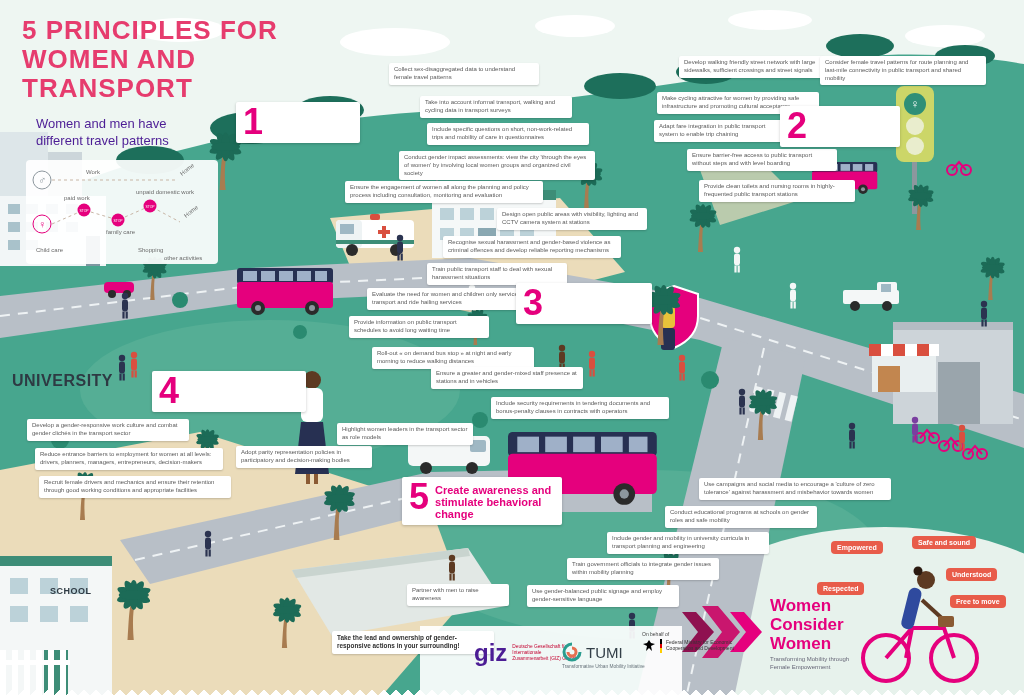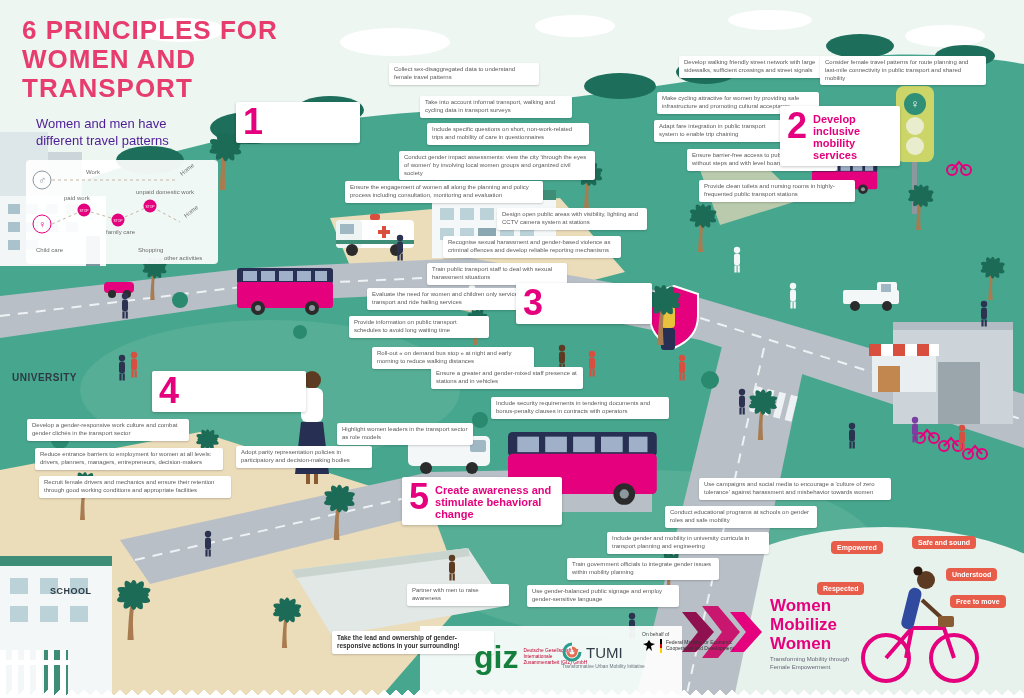--- a/index.html
+++ b/index.html
@@ -9,28 +9,28 @@
   .title { position: absolute; left: 22px; top: 16px; width: 340px; font-size: 26px; font-weight: bold; letter-spacing: 1px; color: #e63c6e; line-height: 1.12; z-index: 2; }
   .subtitle { position: absolute; left: 36px; top: 116px; width: 175px; font-size: 13px; color: #4c1d95; line-height: 1.3; z-index: 2; }
   .travel { position: absolute; left: 26px; top: 160px; width: 192px; height: 104px; background: rgba(255,255,255,.92); border-radius: 4px; z-index: 2; }
   .dlab { font-size: 6px; fill: #6b6b6b; font-family: "Liberation Sans", sans-serif; }
   .tip { position: absolute; background: #fff; color: #5a5a5a; font-size: 6px; line-height: 1.3; padding: 3px 5px; border-radius: 2px; box-shadow: 0 1px 2px rgba(0,0,0,.18); z-index: 3; }
   .tip.bold { font-weight: bold; color: #2f2f2f; font-size: 6.4px; }
   .principle { position: absolute; display: flex; gap: 6px; background: #fff; padding: 5px 7px; border-radius: 2px; box-shadow: 0 1px 3px rgba(0,0,0,.22); z-index: 4; align-items: flex-start; }
   .pnum { font-size: 36px; font-weight: bold; color: #e5007d; line-height: .85; }
   .ptitle { font-size: 11px; font-weight: bold; color: #e5007d; line-height: 1.1; padding-top: 2px; }
   .maplabel { position: absolute; font-weight: bold; color: #2e3a43; z-index: 2; letter-spacing: .5px; }
-  .lbl-university { left: 12px; top: 372px; font-size: 10px; text-align: right; }
+  .lbl-university { left: 12px; top: 372px; font-size: 16px; text-align: right; }
   .lbl-school { left: 50px; top: 586px; font-size: 9px; }
   .bubble { position: absolute; background: #e85c4a; color: #fff; font-size: 7px; font-weight: bold; padding: 3px 6px; border-radius: 4px; z-index: 4; white-space: nowrap; }
   .wmw-title { position: absolute; left: 770px; top: 596px; width: 96px; font-size: 17px; font-weight: bold; color: #e5007d; line-height: 1.12; z-index: 4; }
   .wmw-sub { position: absolute; left: 770px; top: 656px; width: 88px; font-size: 6px; color: #667; line-height: 1.25; z-index: 4; }
   .chevrons { position: absolute; left: 682px; top: 604px; z-index: 4; }
   .logo-giz { position: absolute; left: 474px; top: 641px; display: flex; gap: 5px; align-items: center; z-index: 4; }
-  .giz-word { font-size: 32px; font-weight: bold; color: #15803d; line-height: 1; }
+  .giz-word { font-size: 24px; font-weight: bold; color: #4c1d95; line-height: 1; }
   .giz-desc { width: 66px; font-size: 4.8px; color: #c3002f; line-height: 1.25; }
   .logo-tumi { position: absolute; left: 562px; top: 642px; z-index: 4; }
   .tumi-row { display: flex; gap: 4px; align-items: center; }
   .tumi-word { font-size: 15px; font-weight: normal; color: #333f48; }
   .tumi-desc { font-size: 4.8px; color: #66727a; margin-top: 2px; width: 84px; line-height: 1.2; }
   .logo-bmz { position: absolute; left: 642px; top: 631px; z-index: 4; }
   .bmz-onbehalf { font-size: 5px; color: #444; margin-bottom: 2px; }
   .bmz-row { display: flex; gap: 4px; align-items: flex-start; }
   .deflag { width: 2px; height: 14px; background: linear-gradient(#000 33%, #d00 33% 66%, #ffce00 66%); }
   .ministry { width: 78px; font-size: 5px; color: #333; line-height: 1.2; }
@@ -361,21 +361,21 @@
       <g transform="translate(916,588) rotate(14)">
           <rect x="-6" y="0" width="13" height="42" rx="6" fill="#2f4a9e"></rect>
         </g>
       <circle cx="926" cy="580" r="9" fill="#5d3a22"></circle>
       <circle cx="918" cy="571" r="4.5" fill="#2b1a10"></circle>
       <path d="M922,600 L946,622" stroke="#5d3a22" stroke-width="4" fill="none"></path>
       <rect x="938" y="616" width="16" height="11" rx="2" fill="#8a5a33"></rect>
     </g>
   </svg>
 
-  <h1 class="title">6 PRINCIPLES FOR WOMEN AND TRANSPORT</h1>
+  <h1 class="title">5 PRINCIPLES FOR WOMEN AND TRANSPORT</h1>
   <div class="subtitle">Women and men have different travel patterns</div>
 
   <div class="travel">
     <svg width="192" height="104" viewBox="0 0 192 104">
       <circle cx="16" cy="20" r="9" fill="none" stroke="#8d979e"></circle>
       <text x="16" y="24" text-anchor="middle" font-size="11" fill="#8d979e">♂</text>
       <path d="M26,20 H150" stroke="#c8b6a6" stroke-dasharray="3 3" fill="none"></path>
       <text class="dlab" x="60" y="14">Work</text>
       <text class="dlab" x="156" y="16" transform="rotate(-38 156 16)">Home</text>
       <circle cx="16" cy="64" r="9" fill="none" stroke="#e5007d"></circle>
@@ -404,21 +404,20 @@
   </div>
 
   <div class="maplabel lbl-university">UNIVERSITY</div>
   <div class="maplabel lbl-school">SCHOOL</div>
 
   <div class="principle" style="left:236px;top:102px;width:124px">
     <span class="pnum">1</span>
   </div>
   <div class="principle" style="left:780px;top:106px;width:120px">
     <span class="pnum">2</span>
-    <span class="ptitle">Develop inclusive mobility services</span>
   </div>
   <div class="principle" style="left:516px;top:283px;width:136px">
     <span class="pnum">3</span>
   </div>
   <div class="principle" style="left:152px;top:371px;width:154px">
     <span class="pnum">4</span>
   </div>
   <div class="principle" style="left:402px;top:477px;width:160px">
     <span class="pnum">5</span>
     <span class="ptitle">Create awareness and stimulate behavioral change</span>
@@ -464,21 +463,21 @@
   <div class="bubble" style="left:912px;top:536px">Safe and sound</div>
   <div class="bubble" style="left:817px;top:582px">Respected</div>
   <div class="bubble" style="left:946px;top:568px">Understood</div>
   <div class="bubble" style="left:950px;top:595px">Free to move</div>
 
   <svg class="chevrons" width="86" height="58" viewBox="0 0 86 58">
     <polygon points="0,8 14,8 32,28 14,48 0,48 16,28" fill="#8f1150"></polygon>
     <polygon points="20,2 36,2 58,28 36,54 20,54 40,28" fill="#c9166e"></polygon>
     <polygon points="48,8 62,8 80,28 62,48 48,48 64,28" fill="#e5007d"></polygon>
   </svg>
-  <div class="wmw-title">Women Mobilize Women</div>
+  <div class="wmw-title">Women Consider Women</div>
   <div class="wmw-sub">Transforming Mobility through Female Empowerment</div>
 
   <div class="logo-giz">
     <span class="giz-word">giz</span>
     <span class="giz-desc">Deutsche Gesellschaft für Internationale Zusammenarbeit (GIZ) GmbH</span>
   </div>
   <div class="logo-tumi">
     <div class="tumi-row">
       <svg width="20" height="20" viewBox="0 0 20 20">
         <path d="M10,2 A8,8 0 1,0 18,10" fill="none" stroke="#2a9d8f" stroke-width="3"></path>

